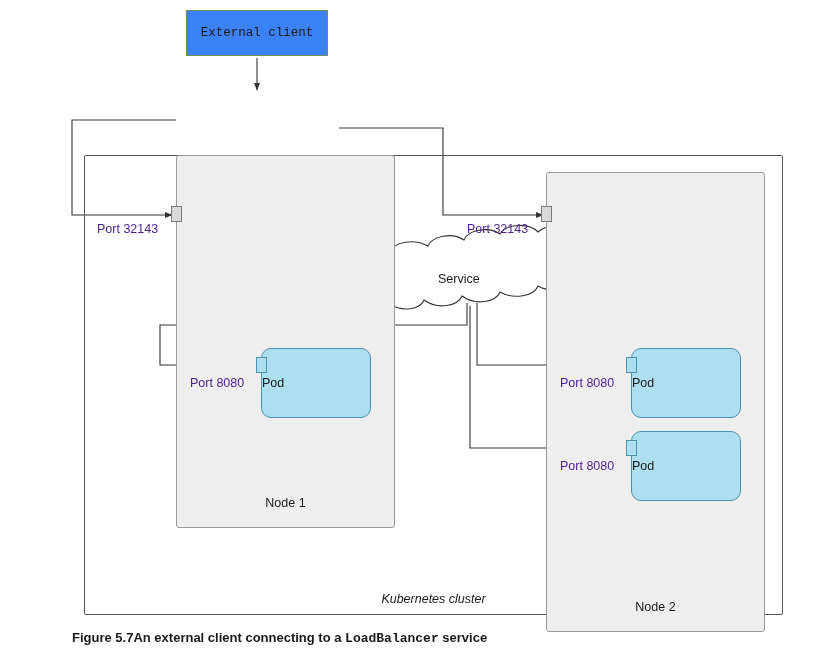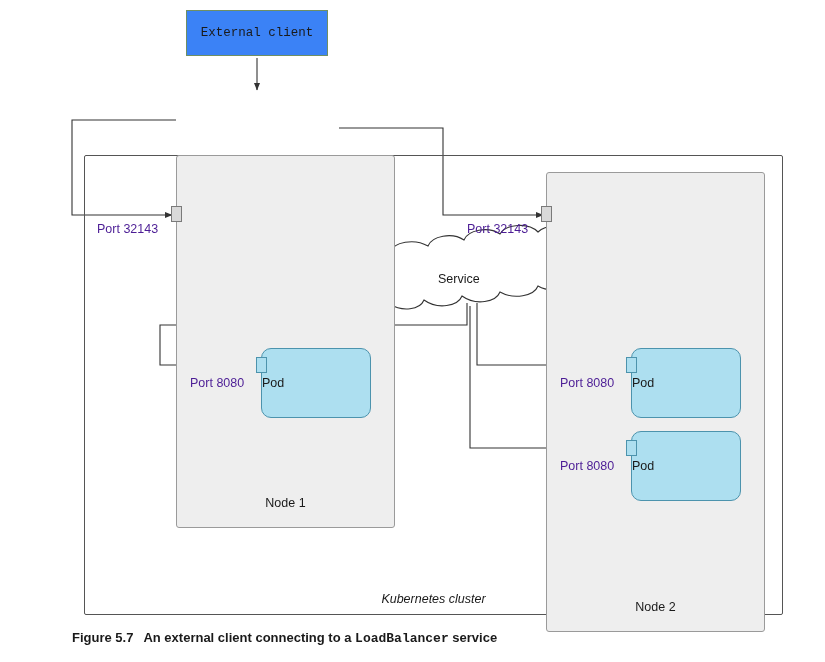--- a/index.html
+++ b/index.html
@@ -148,21 +148,21 @@
     top: 630px;
     font-size: 13px;
     font-weight: bold;
     white-space: nowrap;
   }
   .caption .mono {
     font-family: Liberation Mono, monospace;
     font-weight: bold;
     font-size: 13px;
   }
-  .caption .num { margin-right: 10px; }
+  .caption .num { margin-right: 0; }
 </style>
 </head>
 <body>
 
 <div id="page">
 
   <svg class="layer" viewBox="0 0 825 662">
     <defs>
       <marker id="arrow" markerWidth="9" markerHeight="9" refX="7.5" refY="3.2" orient="auto" markerUnits="userSpaceOnUse">
         <path d="M0,0 L8,3.2 L0,6.4 z" fill="#333333"></path>

